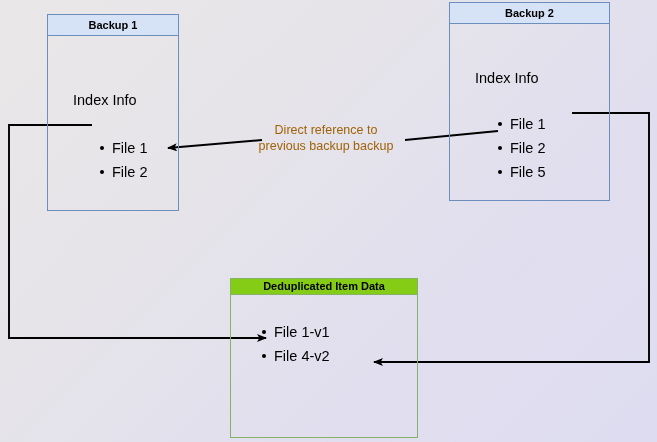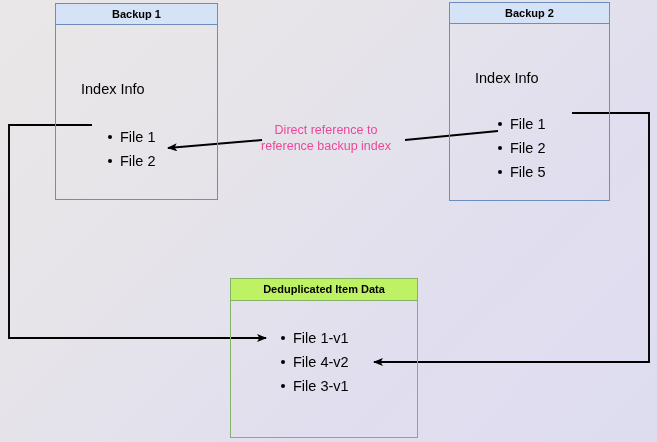--- a/index.html
+++ b/index.html
@@ -65,23 +65,23 @@
   .node.blue .node-body {
     background: transparent;
   }
 
   
   .node.green {
     border: 1.5px solid #82b366;
     background: transparent;
   }
   .node.green .node-header {
-    background: #bef264;
+    background: #84cc16;
     border-bottom: 1.5px solid #82b366;
-    height: 22px;
+    height: 16px;
   }
 
   .index-label {
     position: absolute;
     font-size: 14.5px;
     color: #000;
     white-space: nowrap;
   }
 
   ul.file-list {
@@ -107,21 +107,21 @@
     height: 4px;
     border-radius: 50%;
     background: #000;
   }
 
   
   .edge-label {
     position: absolute;
     font-size: 12.5px;
     line-height: 16px;
-    color: #ec4899;
+    color: #a16207;
     text-align: center;
     white-space: nowrap;
   }
 </style>
 </head>
 <body>
 
 <div id="canvas">
 
   <svg class="edges" viewBox="0 0 657 442">
@@ -132,21 +132,21 @@
     </defs>
 
     <path d="M 92,125 L 9,125 L 9,338 L 266,338" fill="none" stroke="#000" stroke-width="1.9" marker-end="url(#arrowEnd)"></path>
 
     <path d="M 572,113 L 649,113 L 649,362 L 374,362" fill="none" stroke="#000" stroke-width="1.9" marker-end="url(#arrowEnd)"></path>
 
     <path d="M 498,131 L 405,140" fill="none" stroke="#000" stroke-width="1.9"></path>
     <path d="M 262,140 L 168,148" fill="none" stroke="#000" stroke-width="1.9" marker-end="url(#arrowEnd)"></path>
   </svg>
 
-  <div class="node blue" style="left:47px; top:3px; width:163px; height:197px;margin-left:8px;">
+  <div class="node blue" style="left:47px; top:14px; width:132px; height:197px;">
     <div class="node-header">Backup 1</div>
     <div class="node-body">
       <div class="index-label" style="left:25px; top:56px;">Index Info</div>
       <ul class="file-list" style="left:52px; top:100px;">
         <li>File 1</li>
         <li>File 2</li>
       </ul>
     </div>
   </div>
 
@@ -158,26 +158,25 @@
         <li>File 1</li>
         <li>File 2</li>
         <li>File 5</li>
       </ul>
     </div>
   </div>
 
   <div class="node green" style="left:230px; top:278px; width:188px; height:160px;">
     <div class="node-header">Deduplicated Item Data</div>
     <div class="node-body">
-      <ul class="file-list" style="left:50px; top:25px;">
+      <ul class="file-list" style="left:31px; top:25px;">
         <li>File 1-v1</li>
         <li>File 4-v2</li>
-        <li>File 3-v1</li>
       </ul>
     </div>
   </div>
 
   <div class="edge-label" style="left:251px; top:122px; width:150px;">
     <div>Direct reference to</div>
-    <div>reference backup index</div>
+    <div>previous backup backup</div>
   </div>
 
 </div>
 
 </body></html>

